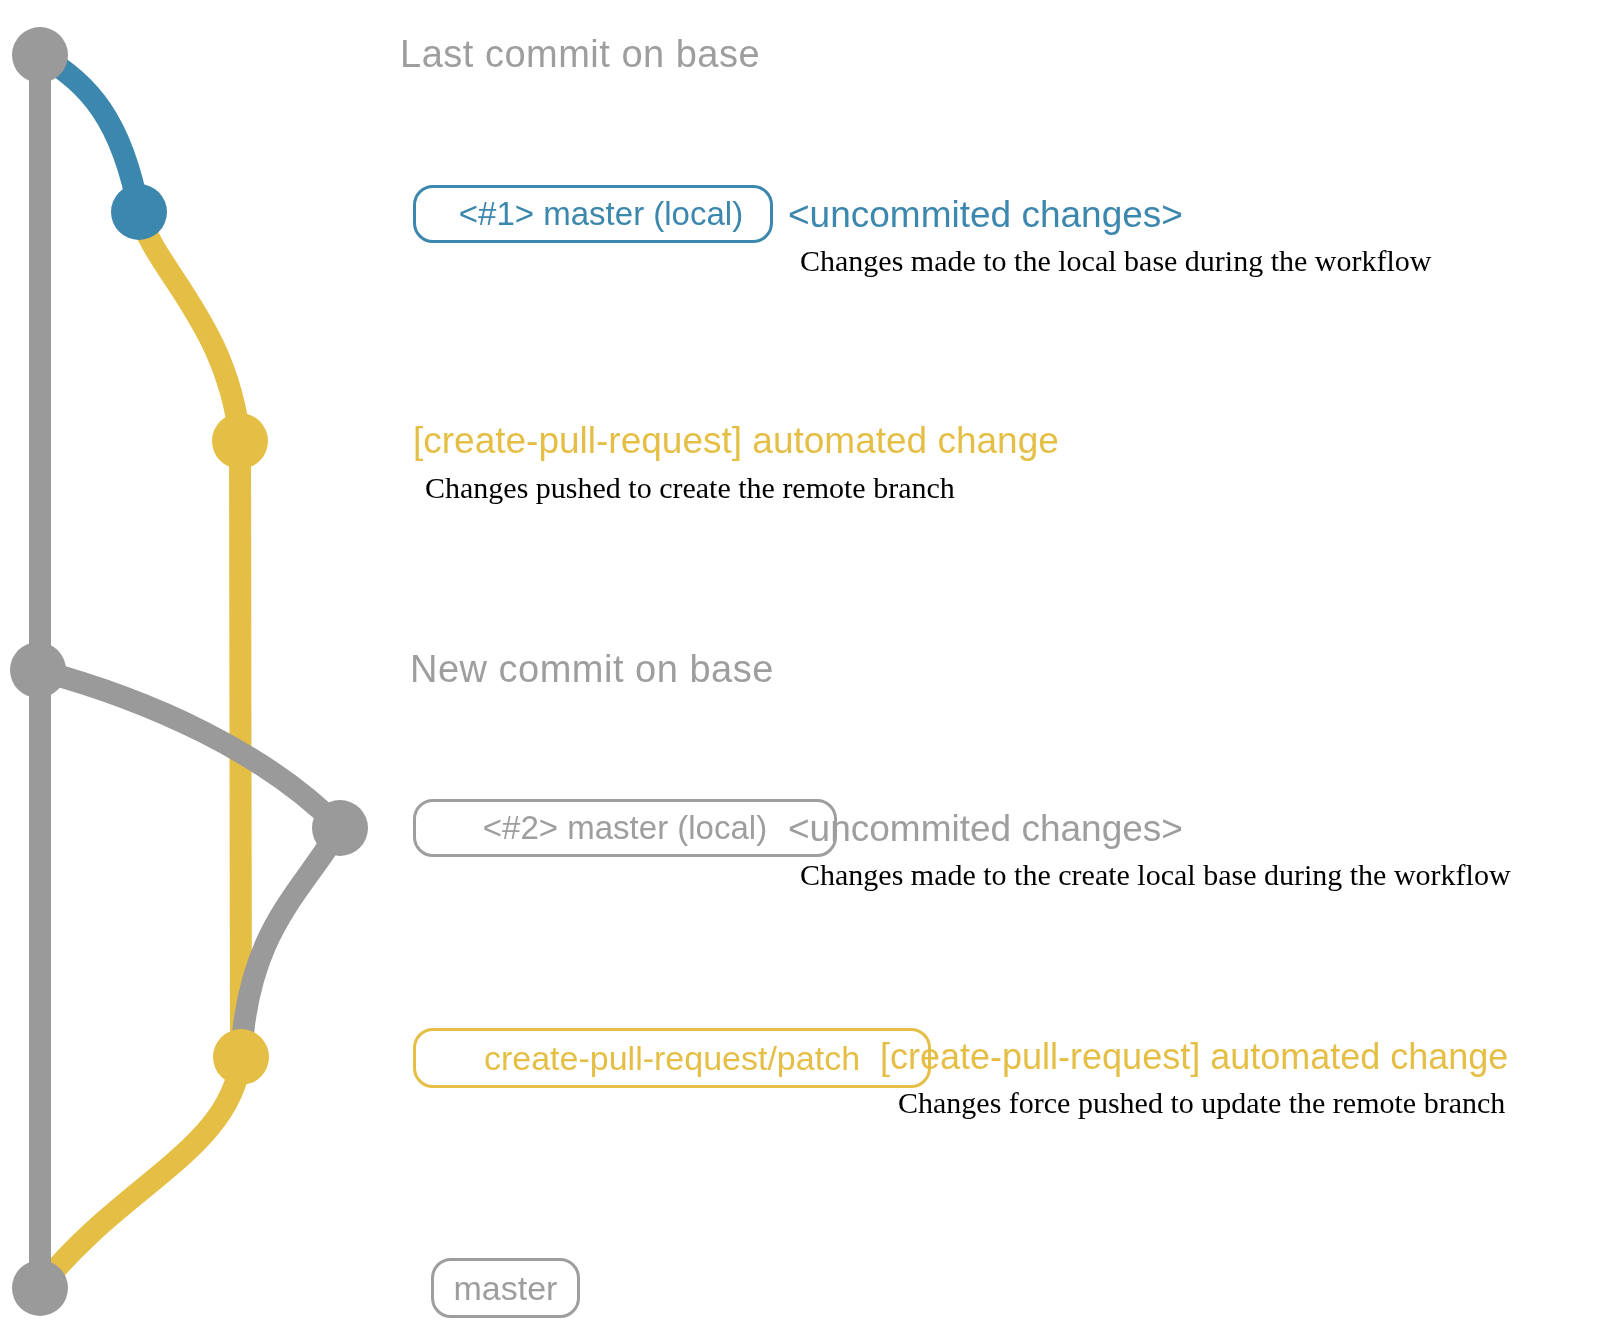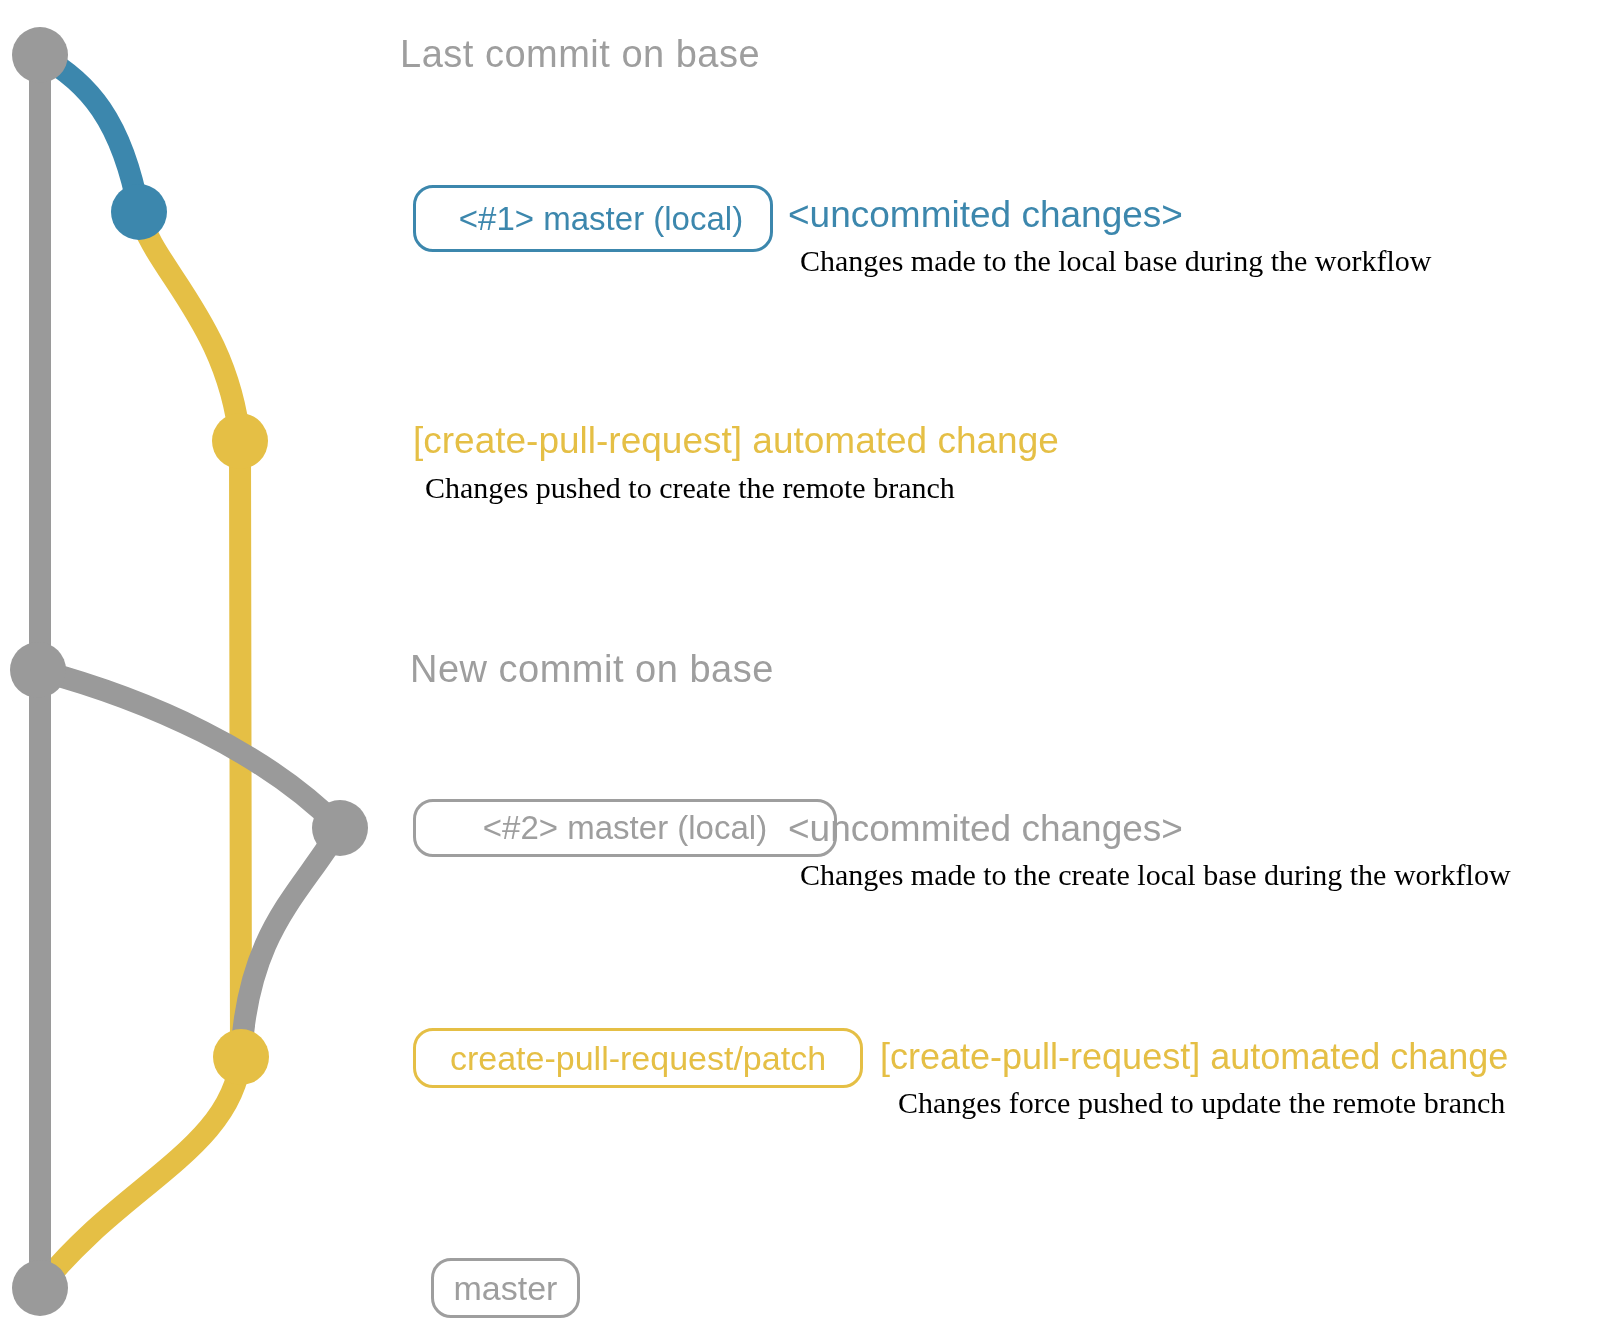--- a/index.html
+++ b/index.html
@@ -81,32 +81,32 @@
     <circle class="fill-blue" cx="139" cy="212" r="28"></circle>
     <circle class="fill-yellow" cx="240" cy="441" r="28"></circle>
     <circle class="fill-gray" cx="38" cy="670" r="28"></circle>
     <circle class="fill-gray" cx="340" cy="828" r="28"></circle>
     <circle class="fill-yellow" cx="241" cy="1057" r="28"></circle>
     <circle class="fill-gray" cx="40" cy="1288" r="28"></circle>
   </svg>
 
   <div class="lbl heading" style="left:400px; top:55px;">Last commit on base</div>
 
-  <div class="refbox blue" style="left:413px; top:185px; width:360px; height:67px;padding-left:16px;">&lt;#1&gt; master (local)</div>
+  <div class="refbox blue" style="left:413px; top:185px; width:360px; height:58px;padding-left:16px;">&lt;#1&gt; master (local)</div>
   <div class="lbl side-sans blue" style="left:788px; top:216px;">&lt;uncommited changes&gt;</div>
   <div class="lbl desc" style="left:800px; top:262px;">Changes made to the local base during the workflow</div>
 
   <div class="lbl side-sans yellow" style="left:413px; top:442px;">[create-pull-request] automated change</div>
   <div class="lbl desc" style="left:425px; top:489px;">Changes pushed to create the remote branch</div>
 
   <div class="lbl heading" style="left:410px; top:670px;">New commit on base</div>
 
   <div class="refbox gray" style="left:413px; top:799px; width:424px; height:58px;">&lt;#2&gt; master (local)</div>
   <div class="lbl side-sans gray" style="left:788px; top:830px;">&lt;uncommited changes&gt;</div>
   <div class="lbl desc" style="left:800px; top:876px;">Changes made to the create local base during the workflow</div>
 
-  <div class="refbox yellow" style="left:413px; top:1028px; width:450px; height:60px; font-size:34px;">create-pull-request/patch</div>
+  <div class="refbox yellow" style="left:413px; top:1028px; width:518px; height:60px; font-size:34px;">create-pull-request/patch</div>
   <div class="lbl side-sans yellow" style="left:880px; top:1058px; font-size:36px;">[create-pull-request] automated change</div>
   <div class="lbl desc" style="left:898px; top:1104px;">Changes force pushed to update the remote branch</div>
 
   <div class="refbox gray" style="left:431px; top:1258px; width:149px; height:60px; font-size:34px;">master</div>
 
 </div>
 
 </body></html>

